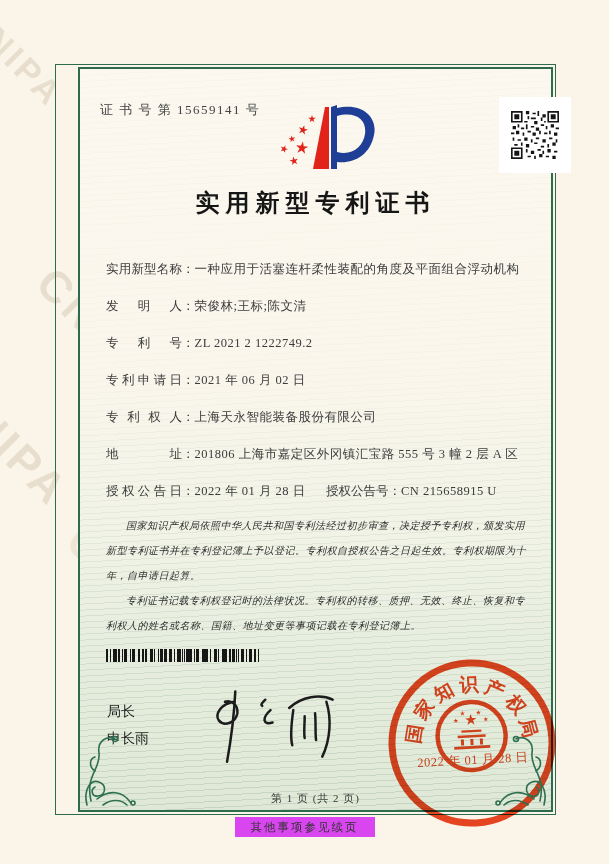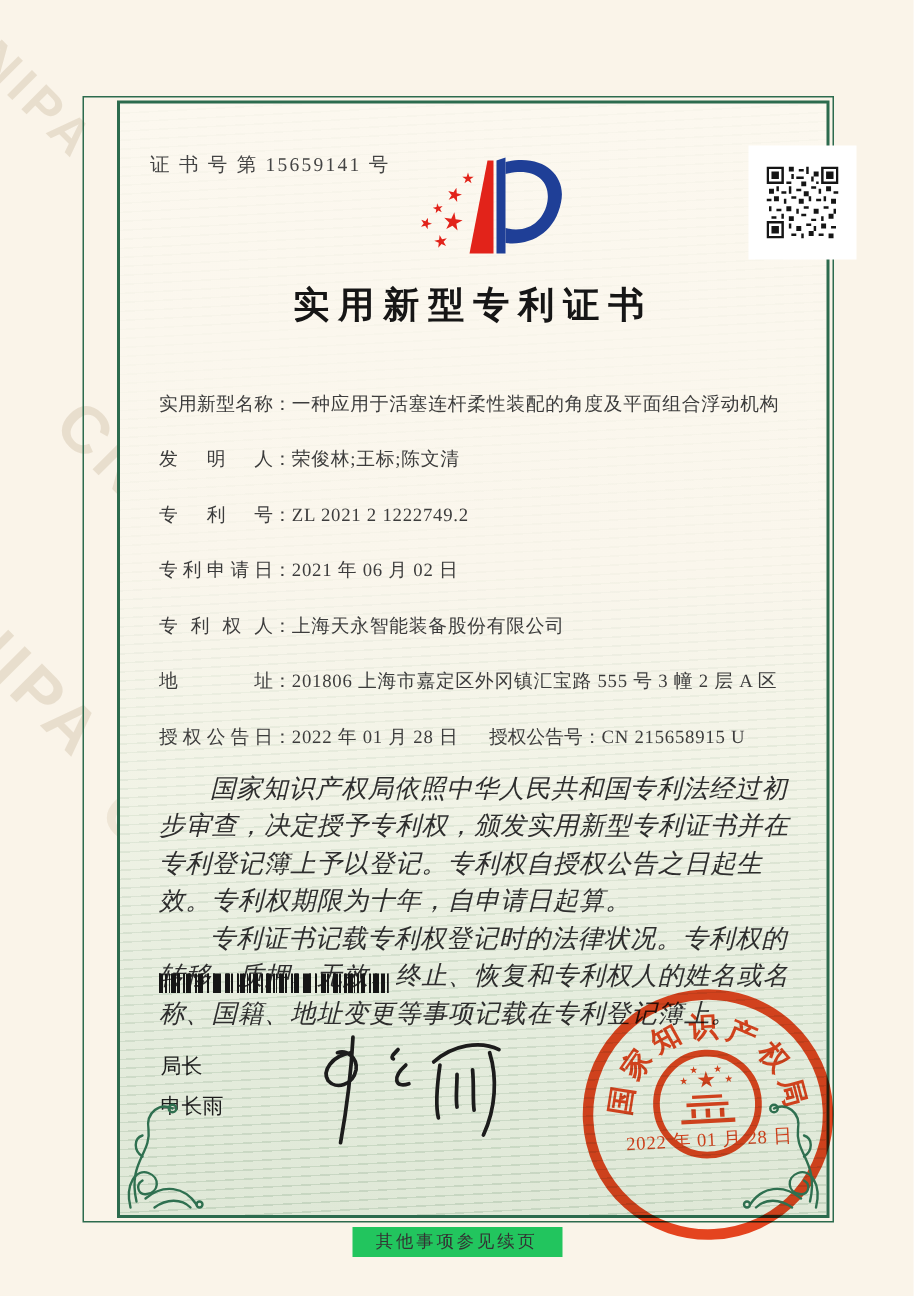--- a/index.html
+++ b/index.html
@@ -22,40 +22,40 @@
       display:flex;align-items:center;justify-content:center;}
   .logo{position:absolute;left:186px;top:34px;width:120px;height:76px;}
   .title{position:absolute;left:0;top:118px;width:100%;margin:0;text-align:center;
       font-size:24px;font-weight:bold;letter-spacing:6px;color:#161616;}
   .fields{position:absolute;left:26px;right:22px;top:192px;font-size:12.5px;color:#3c3c3c;}
   .row{position:relative;height:37px;line-height:17px;white-space:nowrap;}
   .lbl{display:inline-block;width:76px;text-align:justify;text-align-last:justify;vertical-align:top;}
   .colon{display:inline-block;vertical-align:top;}
   .val{display:inline-block;vertical-align:top;letter-spacing:0.5px;}
   .grant-pub{position:absolute;left:220px;top:0;}
-  .paras{position:absolute;left:26px;right:24px;top:444px;font-size:17px;line-height:25px;
+  .paras{position:absolute;left:26px;right:24px;top:444px;font-size:10px;line-height:25px;
       color:#2e2e2e;font-style:italic;}
   .paras p{margin:0;text-indent:2em;letter-spacing:0.5px;}
   .barcode{position:absolute;left:26px;top:580px;width:153px;height:13px;
       background:
         repeating-linear-gradient(90deg,#161616 0 1.5px,transparent 1.5px 4px),
         repeating-linear-gradient(90deg,#161616 0 1px,transparent 1px 6.5px),
         repeating-linear-gradient(90deg,#161616 0 2.5px,transparent 2.5px 9px);}
-  .sig-block{position:absolute;left:27px;top:629px;font-family:Liberation Serif, serif;
+  .sig-block{position:absolute;left:27px;top:629px;font-family:Liberation Sans, sans-serif;
       font-size:14px;line-height:27px;color:#1d1d1d;}
   .sig-script{position:absolute;left:120px;top:610px;width:140px;height:88px;}
   .seal{position:absolute;left:292px;top:577px;width:200px;height:200px;mix-blend-mode:multiply;}
   .pagenum{position:absolute;left:0;top:722px;width:100%;text-align:center;font-size:11px;
       letter-spacing:1px;color:#3a3a3a;}
   .orn{position:absolute;bottom:1px;width:72px;height:78px;}
   .orn.left{left:1px;}
   .orn.right{right:1px;transform:scaleX(-1);}
   .continuation{position:absolute;left:0;top:820px;width:100%;text-align:center;font-size:11.5px;
       letter-spacing:2px;color:#333;}
-  .continuation span{background:#22c55e;padding:4px 16px;}
+  .continuation span{background:#d946ef;padding:4px 16px;}
 </style>
 </head>
 <body>
 
 <div class="page">
 
   <span class="wm" style="left:-16px;top:0px;font-size:34px;">CNIPA</span>
   <span class="wm" style="left:122px;top:64px;font-size:38px;color:rgba(193,173,142,0.18);">CNIPA</span>
   <span class="wm" style="left:62px;top:258px;font-size:44px;">CNIPA</span>
   <span class="wm" style="left:332px;top:252px;font-size:58px;color:rgba(193,173,142,0.24);">CNIPA</span>
@@ -193,20 +193,21 @@
           <path d="M6,74 C2,58 10,48 18,51 C26,54 25,64 17,65 C11,66 9,59 14,56"></path>
           <path d="M10,70 C4,44 20,38 18,22 C16,10 26,4 34,8"></path>
           <path d="M16,68 C28,58 42,60 50,72"></path>
           <path d="M22,74 C30,68 40,68 46,74"></path>
           <path d="M14,40 C8,36 8,28 14,26"></path>
           <circle cx="34" cy="8" r="2.5"></circle>
           <circle cx="52" cy="72" r="2"></circle>
         </g>
       </svg>
 
+      <div class="pagenum">第 1 页 (共 2 页)</div>
     </div>
   </div>
 
   <div class="continuation">
     <span>其他事项参见续页</span>
   </div>
 
 </div>
 
 </body></html>

